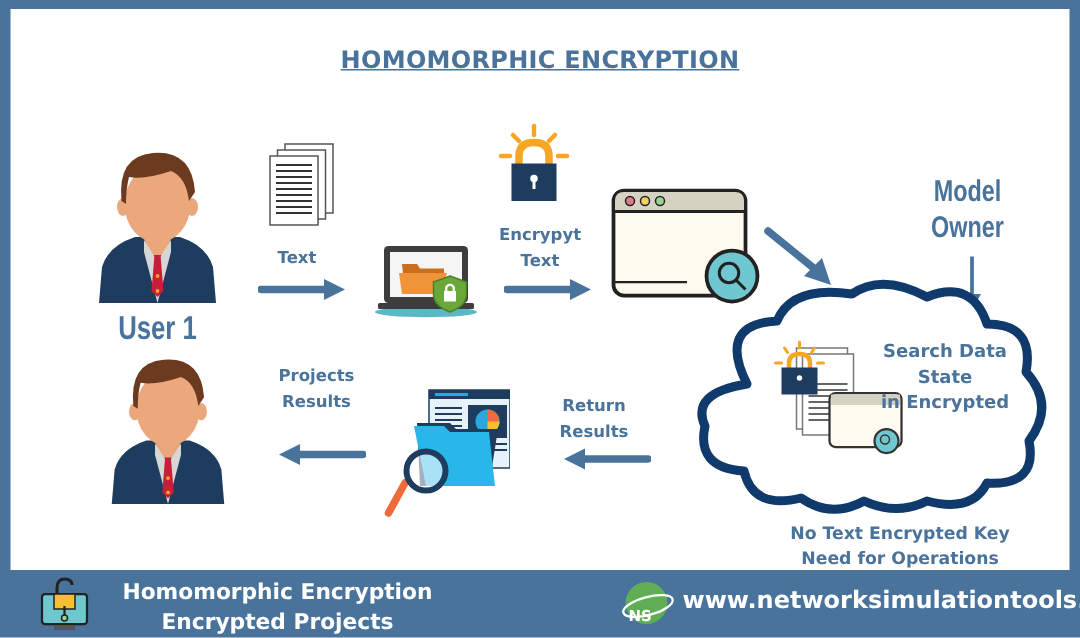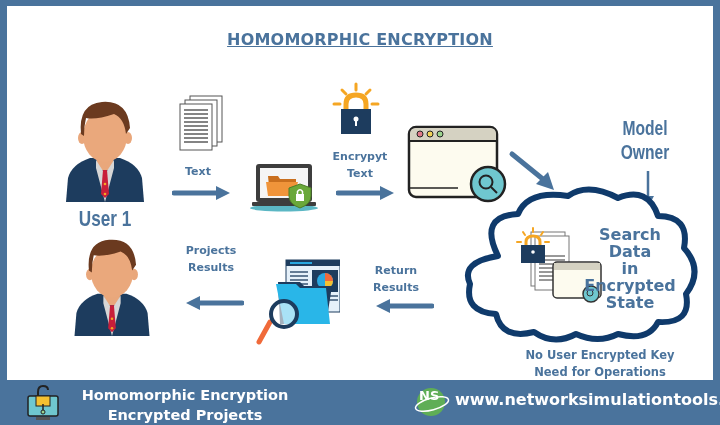--- a/index.html
+++ b/index.html
@@ -155,28 +155,28 @@
     </g>
   <path d="M13 20 V16 Q13 10 20 10 Q27 10 27 16 V20" fill="none" stroke="#f5a623" stroke-width="3"></path>
   <rect x="8" y="19" width="24" height="18" fill="#1d3c5e"></rect>
   <circle cx="20" cy="26" r="1.8" fill="#fff"></circle>
   <rect x="40" y="36" width="48" height="36" rx="4" fill="#fdfbef" stroke="#333" stroke-width="1.5"></rect>
   <rect x="41" y="37" width="46" height="7" fill="#d5d2c2"></rect>
   <circle cx="78" cy="68" r="8" fill="#6fc7cf" stroke="#333" stroke-width="1.5"></circle>
   <circle cx="77" cy="67" r="3" fill="none" stroke="#333" stroke-width="1"></circle>
 </svg>
 
-<div class="lbl" style="left:582px;top:226px;width:96px;font-size:16px">
+<div class="lbl" style="left:582px;top:226px;width:96px;font-size:12px">
   <div>Search Data</div>
+  <div>State</div>
   <div>in Encrypted</div>
-  <div>State</div>
 </div>
 
 <div class="lbl" style="left:500px;top:347px;width:200px;font-size:11.5px">
-  <div>No User Encrypted Key</div>
+  <div>No Text Encrypted Key</div>
   <div>Need for Operations</div>
 </div>
 
 <div class="lbl" style="left:364px;top:262px;width:64px">
   <div>Return</div>
   <div>Results</div>
 </div>
 <svg class="abs" style="left:374px;top:298px" width="60" height="16" viewBox="0 0 60 16">
   <line x1="14" y1="8" x2="58" y2="8" stroke="#4a739c" stroke-width="5" stroke-linecap="round"></line>
   <path d="M16 1 L2 8 L16 15 Z" fill="#4a739c"></path>
@@ -225,15 +225,15 @@
 <div class="footer-text" style="left:70px;top:385px;width:230px;text-align:center;font-size:14.5px;line-height:20px">
   <div>Homomorphic Encryption</div>
   <div>Encrypted Projects</div>
 </div>
 
 <div class="abs" style="left:414px;top:386px;width:36px;height:32px">
   <svg width="36" height="32" viewBox="0 0 36 32" style="position:absolute;left:0;top:0">
     <circle cx="17" cy="16" r="14" fill="#5fae56"></circle>
     <ellipse cx="18" cy="18" rx="17" ry="6" fill="none" stroke="#ffffff" stroke-width="1.5" transform="rotate(-15 18 18)"></ellipse>
   </svg>
-  <span class="footer-text" style="left:5px;top:2px;font-size:13px">NS</span>
+  <span class="footer-text" style="left:5px;top:20px;font-size:10px">NS</span>
 </div>
 <div class="footer-text" style="left:455px;top:390px;font-size:16px">www.networksimulationtools.com</div>
 
 </body></html>

